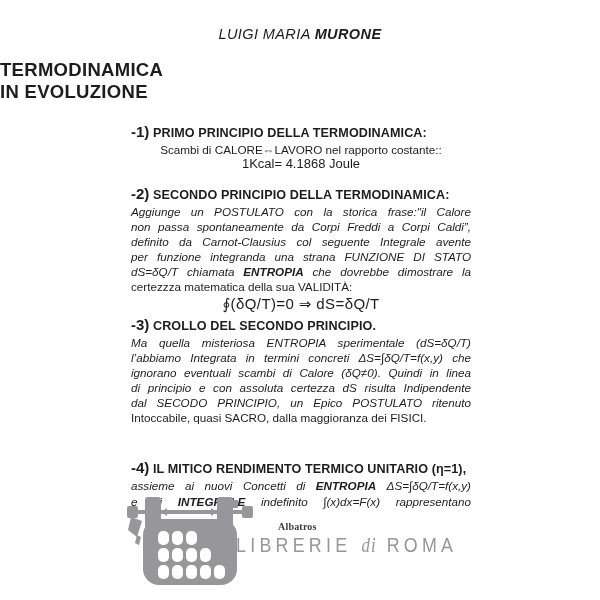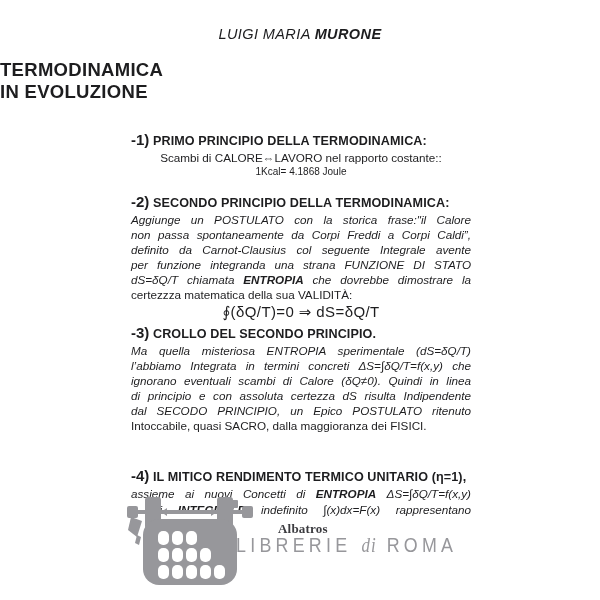--- a/index.html
+++ b/index.html
@@ -24,45 +24,45 @@
 
   .title{
     position:absolute;top:59px;left:0;width:600px;text-align:left;
     font-weight:700;font-size:18.5px;line-height:22px;letter-spacing:.3px;color:var(--ink);
   }
 
   .content{
     position:absolute;left:131px;top:119px;width:340px;
     font-size:11.7px;line-height:15px;color:var(--ink);
   }
-  .section{margin-top:12px;}
+  .section{margin-top:4px;}
   .section:nth-child(2){margin-top:13px;}
   .section:nth-child(3){margin-top:2px;}
   .section:nth-child(4){margin-top:34px;}
   .heading{
     font-size:12.6px;font-weight:700;line-height:17px;white-space:nowrap;letter-spacing:.1px;
   }
   .heading .num{font-size:15px;letter-spacing:0;}
   .line{min-height:15px;}
   .line.a-justify{text-align:justify;text-align-last:justify;font-style:italic;}
   .line.a-center{text-align:center;}
   .line.a-left{text-align:left;}
-  .line.small{font-size:10px;line-height:14px;}
+  .line.small{font-size:13px;line-height:14px;}
   .line.formula{font-size:15px;line-height:20px;letter-spacing:.4px;font-weight:500;}
   .section.wide .line{line-height:16px;}
   .line b{font-weight:700;}
 
   .typewriter{
     position:absolute;left:123px;top:495px;width:134px;height:92px;
     color:var(--wm);
   }
   .albatros{
     position:absolute;left:278px;top:521px;z-index:1;
     font-family:"Liberation Serif","DejaVu Serif",serif;
-    font-size:13px;font-weight:700;letter-spacing:.2px;color:var(--pub);
+    font-size:10px;font-weight:700;letter-spacing:.2px;color:var(--pub);
   }
   .wm-text{
     position:absolute;left:236px;top:534px;z-index:2;
     display:flex;align-items:baseline;gap:12px;white-space:nowrap;
     color:var(--wm);font-size:21px;font-weight:400;letter-spacing:5px;line-height:1;
     transform:scaleX(.85);transform-origin:left center;
   }
   .wm-di{
     font-family:"Liberation Serif","DejaVu Serif",serif;
     font-style:italic;font-size:20px;letter-spacing:1px;

